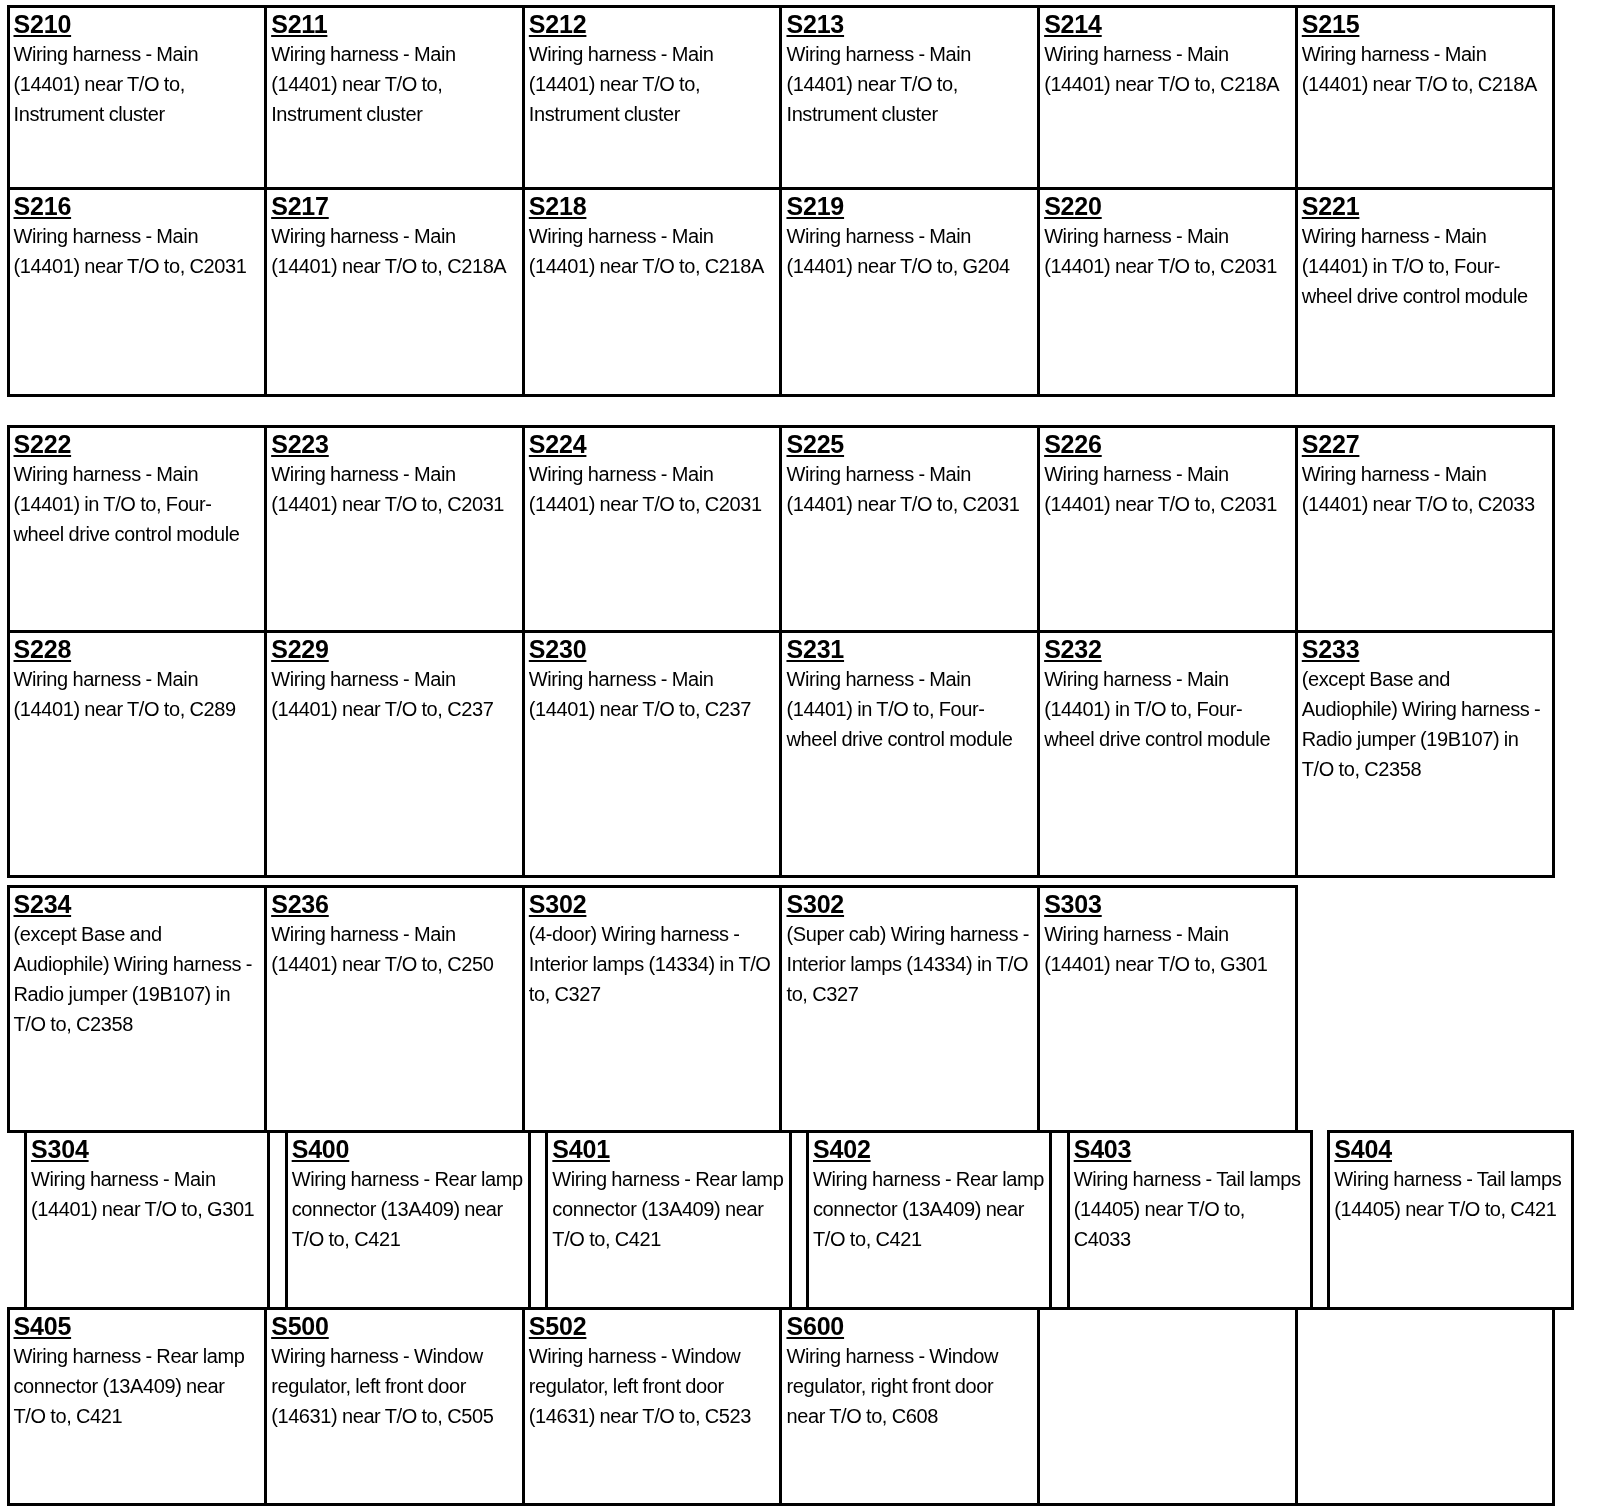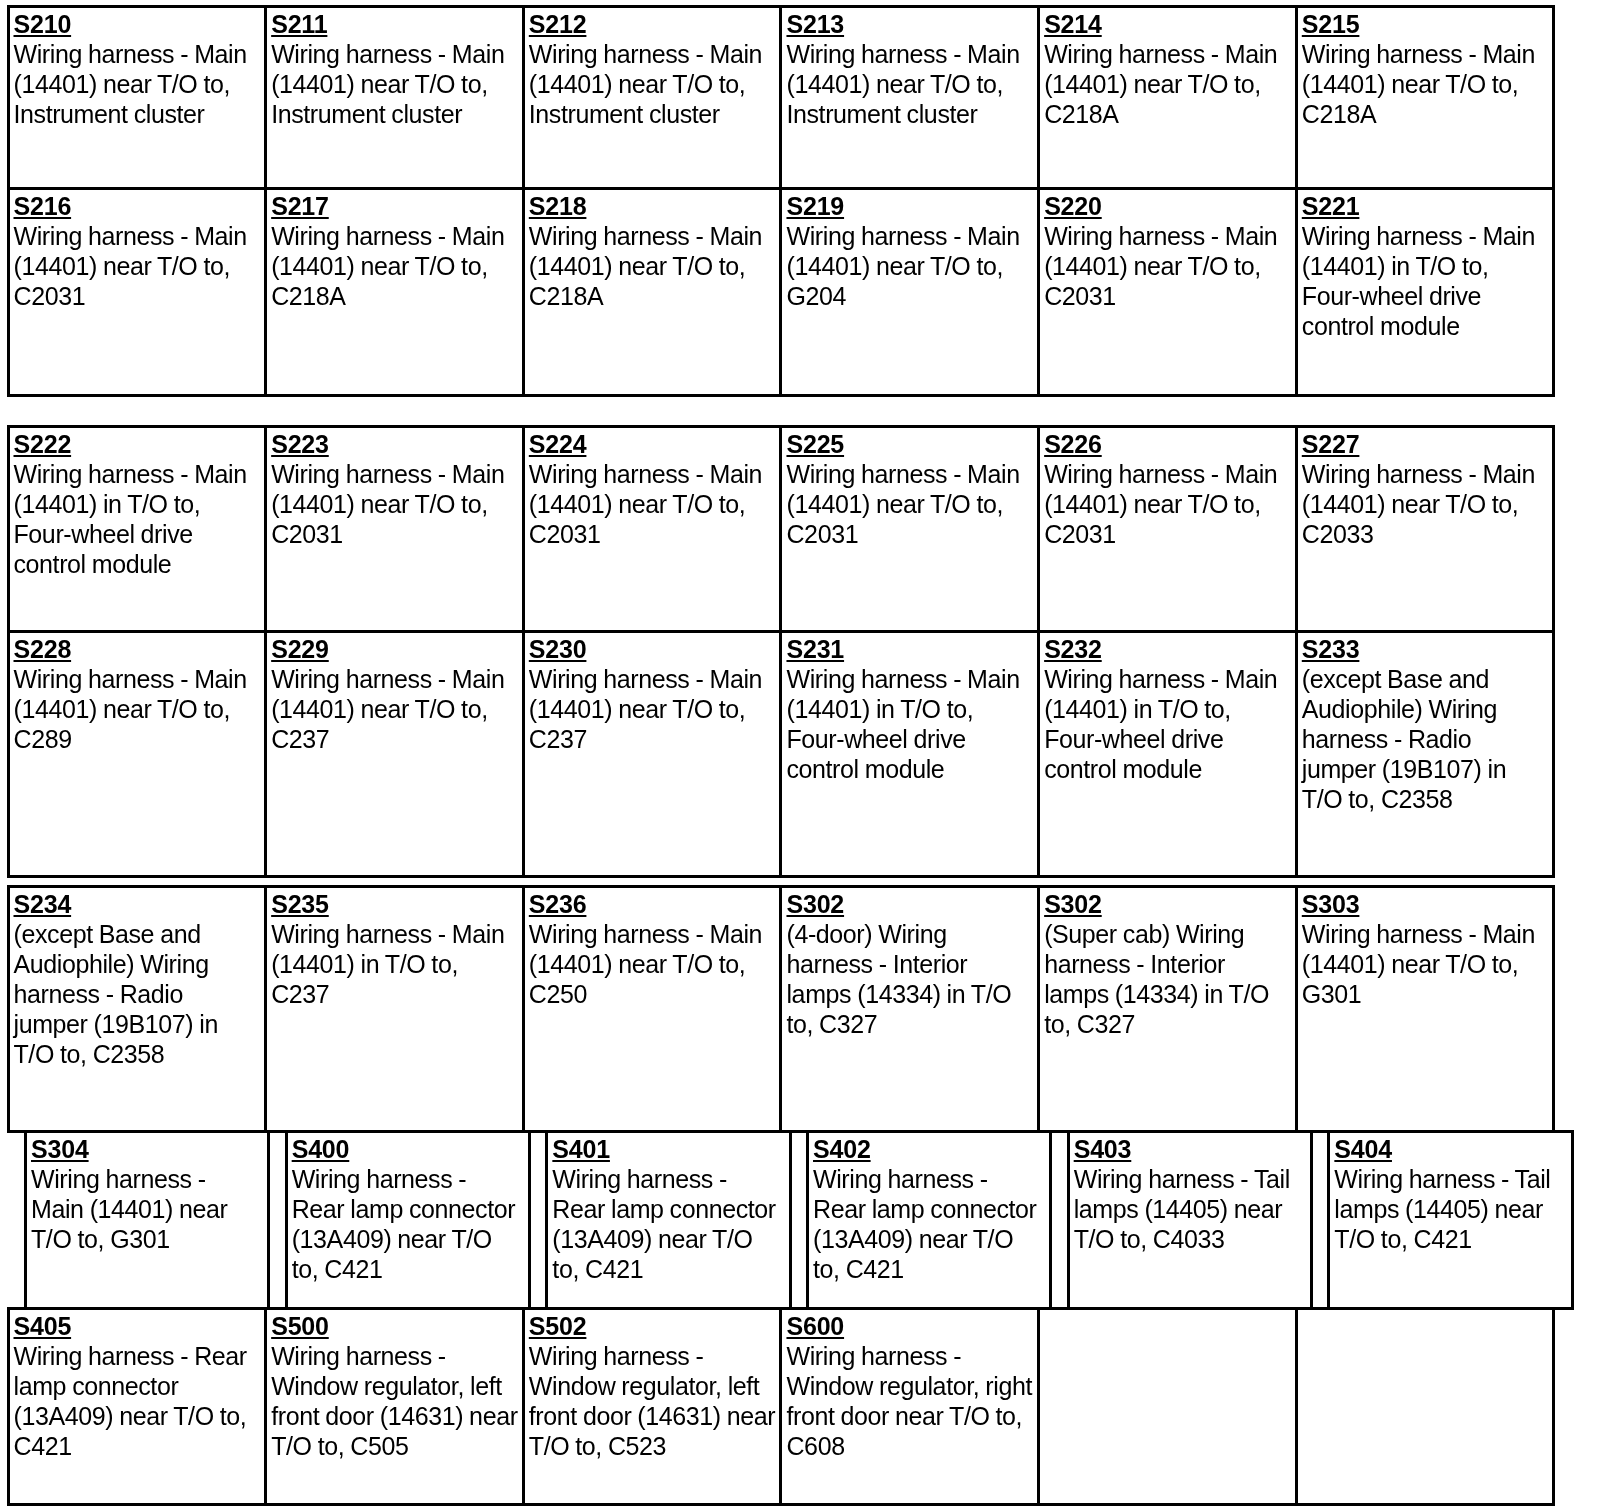--- a/index.html
+++ b/index.html
@@ -36,21 +36,21 @@
   }
   .code {
     font-size: 25px;
     font-weight: bold;
     line-height: 29px;
     text-decoration: underline;
     display: block;
     letter-spacing: -0.2px;
   }
   .desc {
-    font-size: 25px;
+    font-size: 20px;
     line-height: 30px;
     display: block;
     letter-spacing: -0.4px;
     word-spacing: -0.5px;
   }
   
   .r0 .cell { height: 185px; }
   .r1 .cell { height: 210px; }
   .r2 .cell { height: 208px; margin-top: 30px; }
   .r3 .cell { height: 248px; }
@@ -170,24 +170,20 @@
       <span class="desc">(except Base and Audiophile) Wiring harness - Radio jumper (19B107) in T/O to, C2358</span>
     </div>
   </div>
 
   <div class="row r4">
     <div class="cell">
       <span class="code">S234</span>
       <span class="desc">(except Base and Audiophile) Wiring harness - Radio jumper (19B107) in T/O to, C2358</span>
     </div>
     <div class="cell">
-      <span class="code">S235</span>
-      <span class="desc">Wiring harness - Main (14401) in T/O to, C237</span>
-    </div>
-    <div class="cell">
       <span class="code">S236</span>
       <span class="desc">Wiring harness - Main (14401) near T/O to, C250</span>
     </div>
     <div class="cell">
       <span class="code">S302</span>
       <span class="desc">(4-door) Wiring harness - Interior lamps (14334) in T/O to, C327</span>
     </div>
     <div class="cell">
       <span class="code">S302</span>
       <span class="desc">(Super cab) Wiring harness - Interior lamps (14334) in T/O to, C327</span>

